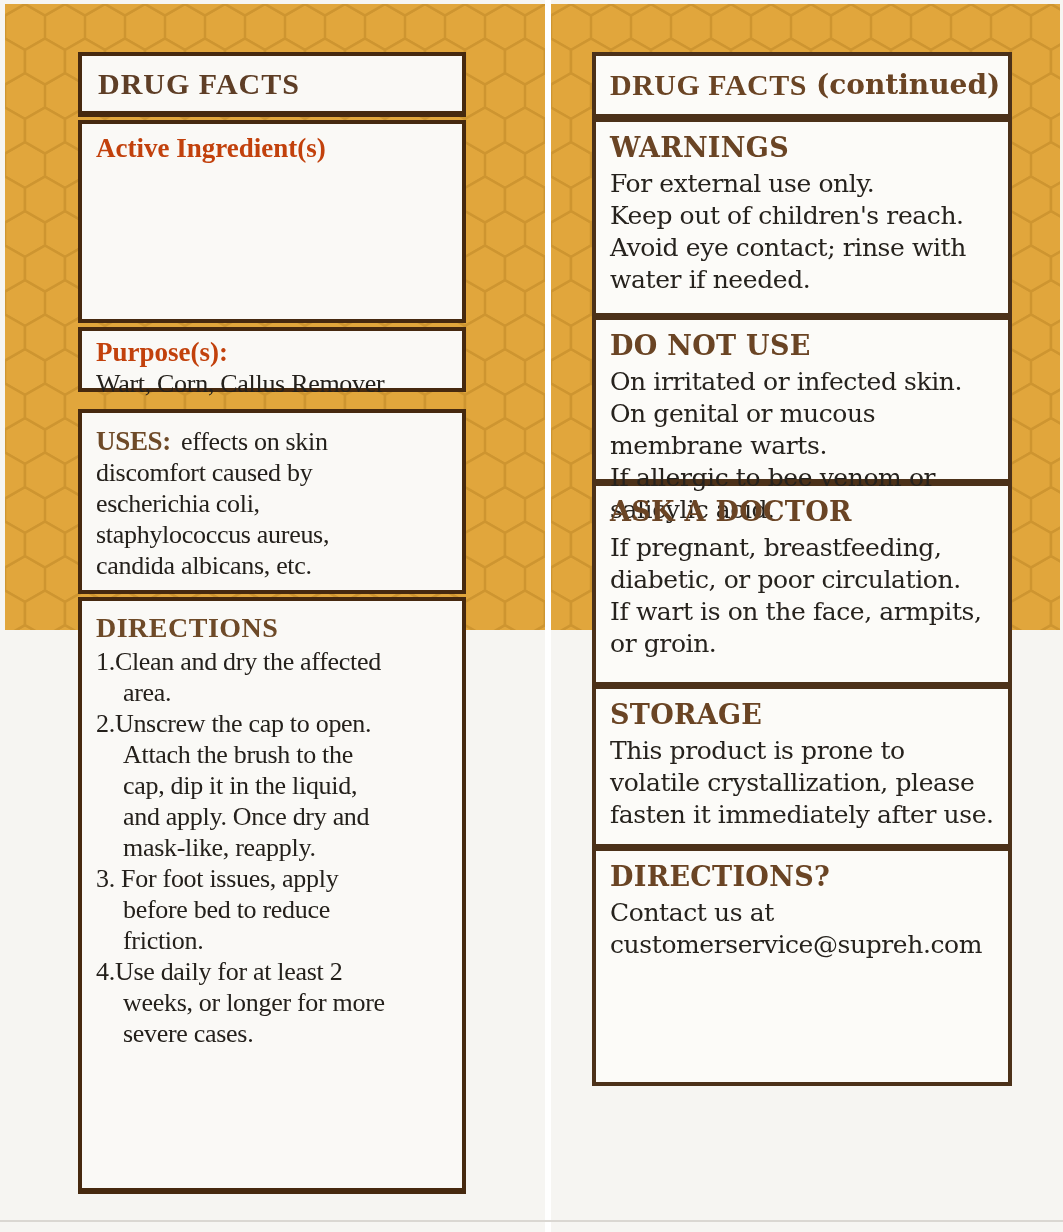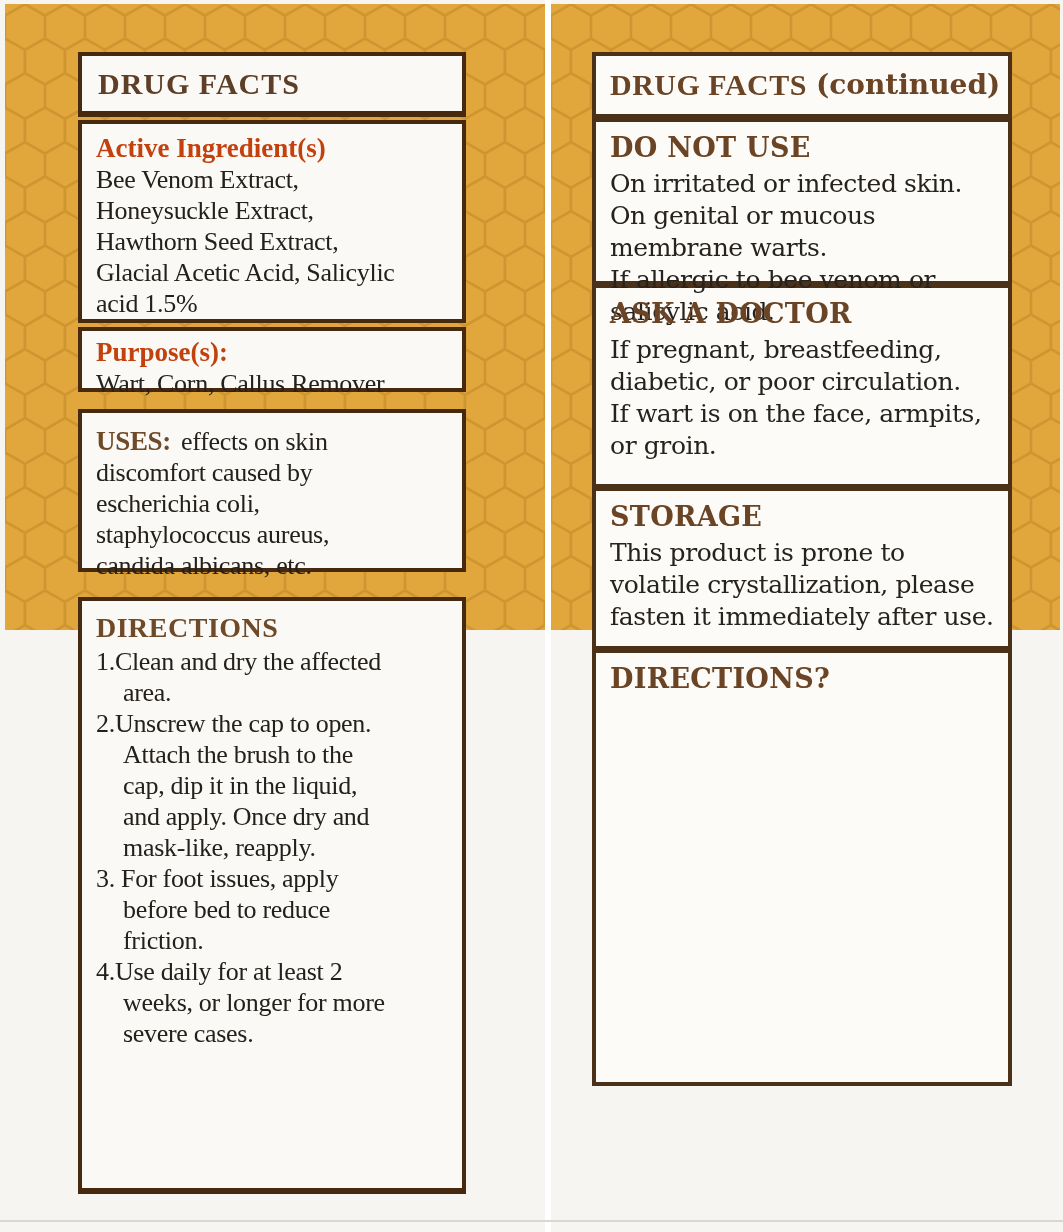--- a/index.html
+++ b/index.html
@@ -14,21 +14,21 @@
   .amber-left  { left:5px; top:4px; width:540px; height:626px; }
   .amber-right { left:0;   top:4px; width:509px; height:626px; }
 
   
   .lbox { position:absolute; left:78px; width:388px;
           border:4px solid #46290F; background:#FAF9F6; }
   .lb-header     { top:52px;  height:65px; border-bottom-width:6px;
                    display:flex; align-items:center; padding-left:16px; }
   .lb-active     { top:120px; height:203px; padding:8px 6px 0 14px; }
   .lb-purpose    { top:327px; height:65px;  padding:5px 6px 0 14px; }
-  .lb-uses       { top:409px; height:163px; padding:13px 6px 16px 14px; }
+  .lb-uses       { top:409px; height:185px; padding:13px 6px 16px 14px; }
   .lb-directions { top:597px; height:597px; border-bottom-width:6px; padding:9px 4px 0 14px; }
 
   .l-header { font:700 30px/34px "Liberation Serif", serif; color:#5E3E26; letter-spacing:1px; }
   .l-title  { font:700 27px/32px "Liberation Serif", serif; color:#c2410c; }
   .l-title-inline { font:700 27px/31px "Liberation Serif", serif; color:#6E4A28; }
   .l-body   { font:400 26px/31px "Liberation Serif", serif; color:#24201B;
               white-space:pre; letter-spacing:-0.3px; }
   .dir-title { font:700 28px/36px "Liberation Serif", serif; color:#6E4A28; letter-spacing:0.5px; }
   .dir-item  { font:400 26px/31px "Liberation Serif", serif; color:#24201B;
                white-space:pre; letter-spacing:-0.3px; padding-left:27px; text-indent:-27px; }
@@ -78,25 +78,20 @@
         <rect width="540" height="626" fill="url(#hexA)"></rect>
       </svg>
     </div>
 
     <div class="lbox lb-header">
       <span class="l-header">DRUG FACTS</span>
     </div>
 
     <div class="lbox lb-active">
       <div class="l-title">Active Ingredient(s)</div>
-      <div class="l-body">Bee Venom Extract,
-Honeysuckle Extract,
-Hawthorn Seed Extract,
-Glacial Acetic Acid, Salicylic
-acid 1.5%</div>
     </div>
 
     <div class="lbox lb-purpose">
       <div class="l-title">Purpose(s):</div>
       <div class="l-body">Wart, Corn, Callus Remover</div>
     </div>
 
     <div class="lbox lb-uses">
       <div class="l-body"><span class="l-title-inline">USES:</span><span class="uses-body">effects on skin
 discomfort caused by
@@ -142,20 +137,27 @@
       </svg>
     </div>
 
     <div class="rp-box">
 
       <div class="rsec rs-header">
         <span class="r-header-main">DRUG FACTS</span>
         <span class="r-header-suffix">(continued)</span>
       </div>
 
+      <div class="rsec rs-warnings">
+        <span class="r-title">WARNINGS</span>
+        <div class="r-body">For external use only.
+Keep out of children's reach.
+Avoid eye contact; rinse with
+water if needed.</div>
+      </div>
 
       <div class="rsec rs-donotuse">
         <span class="r-title">DO NOT USE</span>
         <div class="r-body">On irritated or infected skin.
 On genital or mucous
 membrane warts.
 If allergic to bee venom or
 salicylic acid.</div>
       </div>
 
@@ -169,19 +171,21 @@
 
       <div class="rsec rs-storage">
         <span class="r-title">STORAGE</span>
         <div class="r-body">This product is prone to
 volatile crystallization, please
 fasten it immediately after use.</div>
       </div>
 
       <div class="rsec rs-questions">
         <span class="r-title">DIRECTIONS?</span>
+        <div class="r-body">Contact us at
+customerservice@supreh.com</div>
       </div>
 
     </div>
   </section>
 
   <div class="bottom-hairline"></div>
 </div>
 
 </body></html>

